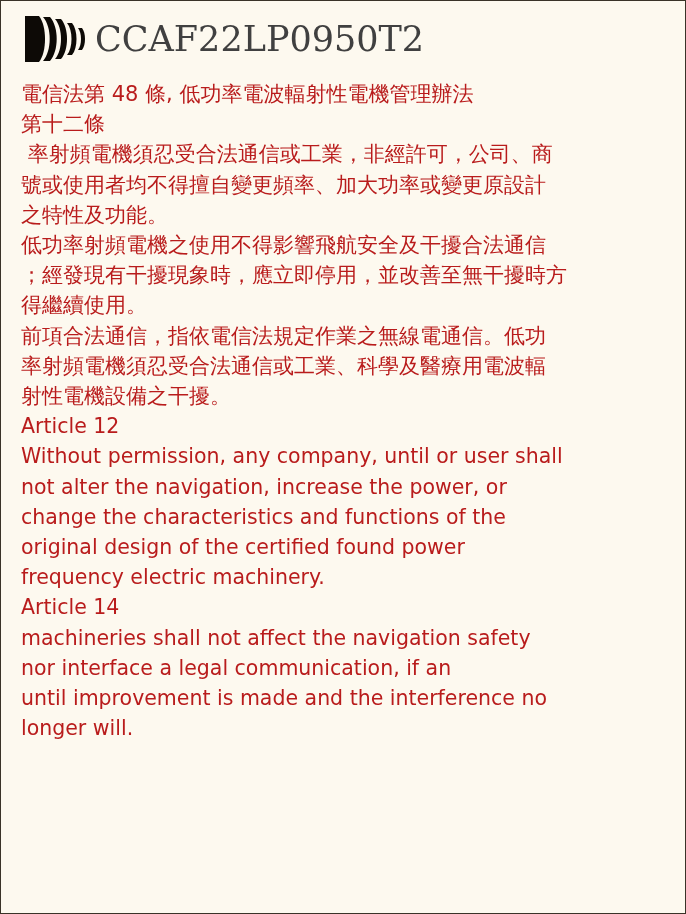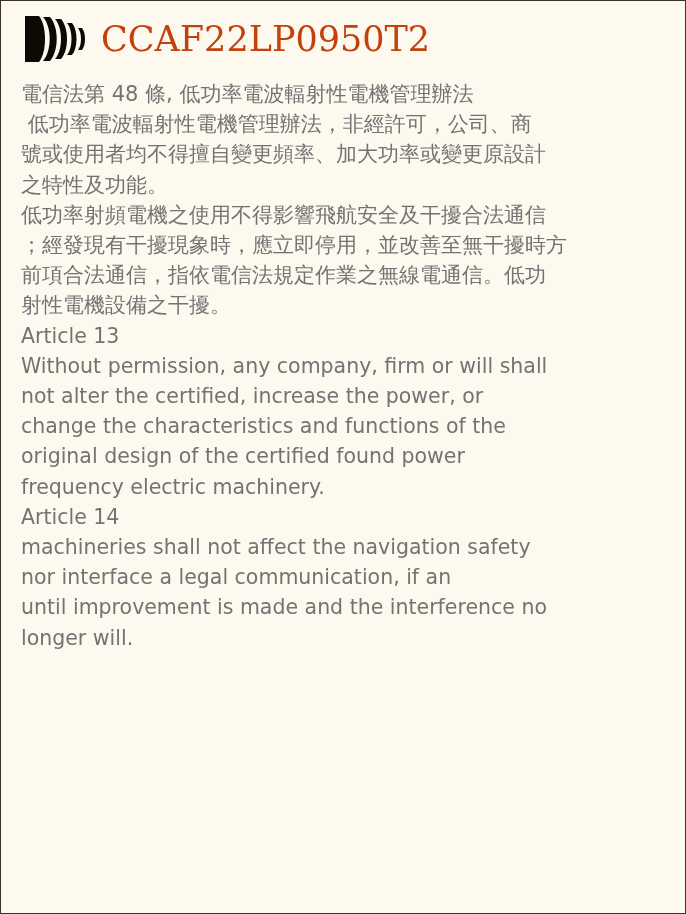--- a/index.html
+++ b/index.html
@@ -33,33 +33,33 @@
     width: 72px;
     height: 50px;
     flex: 0 0 auto;
     display: block;
   }
   .cert-id {
     font-family: "DejaVu Serif", serif;
     font-size: 35px;
     line-height: 1;
     letter-spacing: 0px;
-    margin-left: 6px;
-    color: #c2410c;
+    margin-left: 0;
+    color: #404040;
     white-space: nowrap;
   }
   .body-text {
     padding: 16px 18px 0 20px;
   }
   .line {
     font-size: 21.5px;
     line-height: 30.2px;
     letter-spacing: 0px;
     white-space: pre-wrap;
-    color: #737373;
+    color: #b91c1c;
   }
   .zh {
     font-family: "DejaVu Sans", sans-serif;
     font-size: 21px;
     line-height: 30.2px;
   }
   .en {
     font-family: "DejaVu Sans", sans-serif;
     font-size: 20.5px;
     line-height: 30.2px;
@@ -78,31 +78,34 @@
         <path d="M32 5 C40 14 40 36 32 45 L38 45 C46 36 46 14 38 5 Z" fill="#0d0a06"></path>
         <path d="M44 9 C50 16 50 34 44 41 L49 41 C55 34 55 16 49 9 Z" fill="#0d0a06"></path>
         <path d="M55 14 C59 19 59 31 55 36 L59 36 C63 31 63 19 59 14 Z" fill="#0d0a06"></path>
       </svg>
     </span>
     <span class="cert-id">CCAF22LP0950T2</span>
   </div>
 
   <div class="body-text">
     <div class="line zh">電信法第 48 條, 低功率電波輻射性電機管理辦法</div>
-    <div class="line zh"> 低功率電波輻射性電機管理辦法，非經許可，公司、商</div>
+    <div class="line zh">第十二條</div>
+    <div class="line zh"> 率射頻電機須忍受合法通信或工業，非經許可，公司、商</div>
     <div class="line zh">號或使用者均不得擅自變更頻率、加大功率或變更原設計</div>
     <div class="line zh">之特性及功能。</div>
     <div class="line zh">低功率射頻電機之使用不得影響飛航安全及干擾合法通信</div>
     <div class="line zh">；經發現有干擾現象時，應立即停用，並改善至無干擾時方</div>
+    <div class="line zh">得繼續使用。</div>
     <div class="line zh">前項合法通信，指依電信法規定作業之無線電通信。低功</div>
+    <div class="line zh">率射頻電機須忍受合法通信或工業、科學及醫療用電波輻</div>
     <div class="line zh">射性電機設備之干擾。</div>
 
-    <div class="line en">Article 13</div>
-    <div class="line en">Without permission, any company, firm or will shall</div>
-    <div class="line en">not alter the certified, increase the power, or</div>
+    <div class="line en">Article 12</div>
+    <div class="line en">Without permission, any company, until or user shall</div>
+    <div class="line en">not alter the navigation, increase the power, or</div>
     <div class="line en">change the characteristics and functions of the</div>
     <div class="line en">original design of the certified found power</div>
     <div class="line en">frequency electric machinery.</div>
     <div class="line en">Article 14</div>
     <div class="line en">machineries shall not affect the navigation safety</div>
     <div class="line en">nor interface a legal communication, if an</div>
     <div class="line en">until improvement is made and the interference no</div>
     <div class="line en">longer will.</div>
   </div>
 

